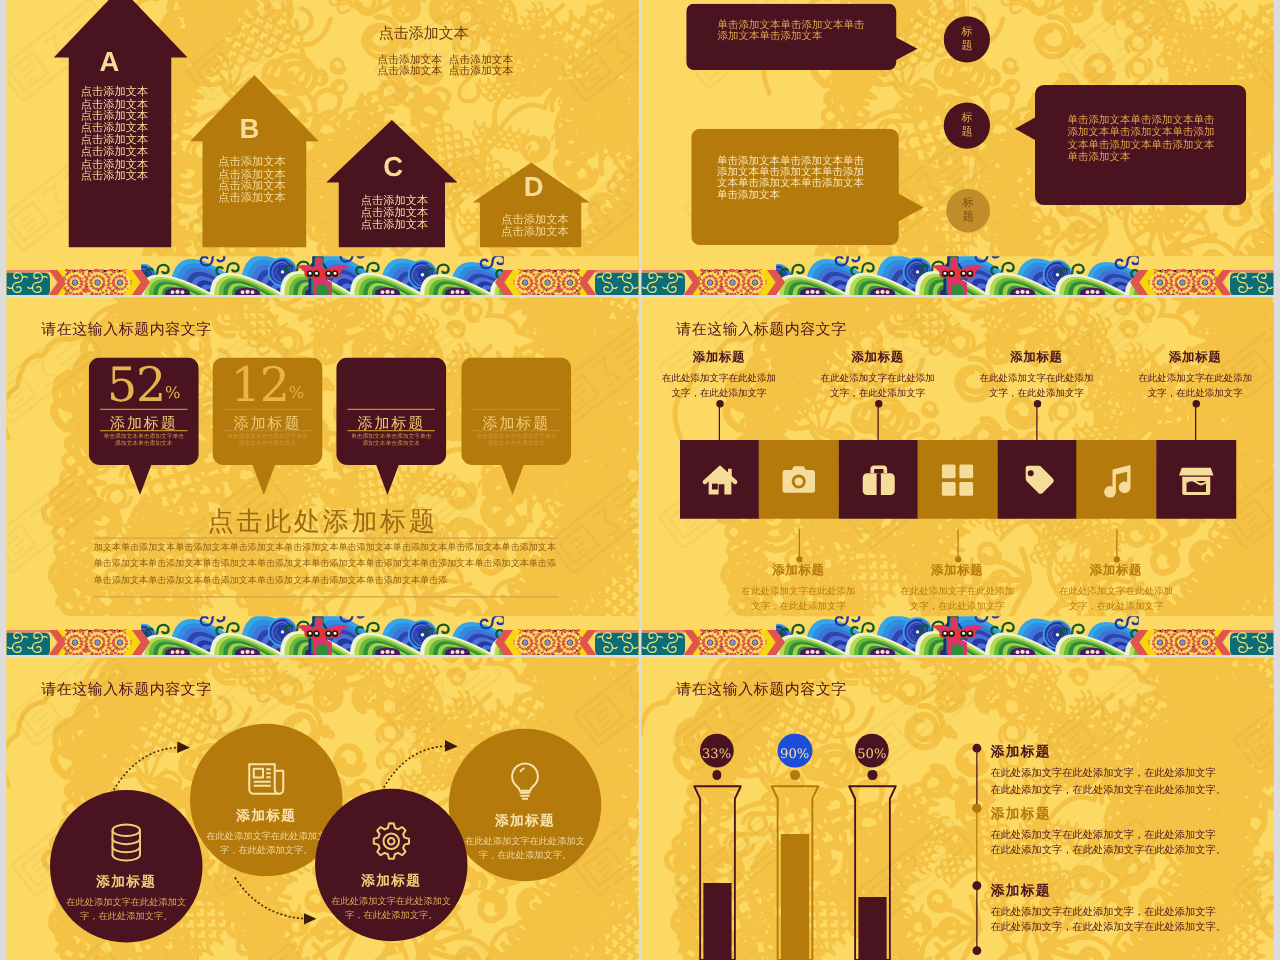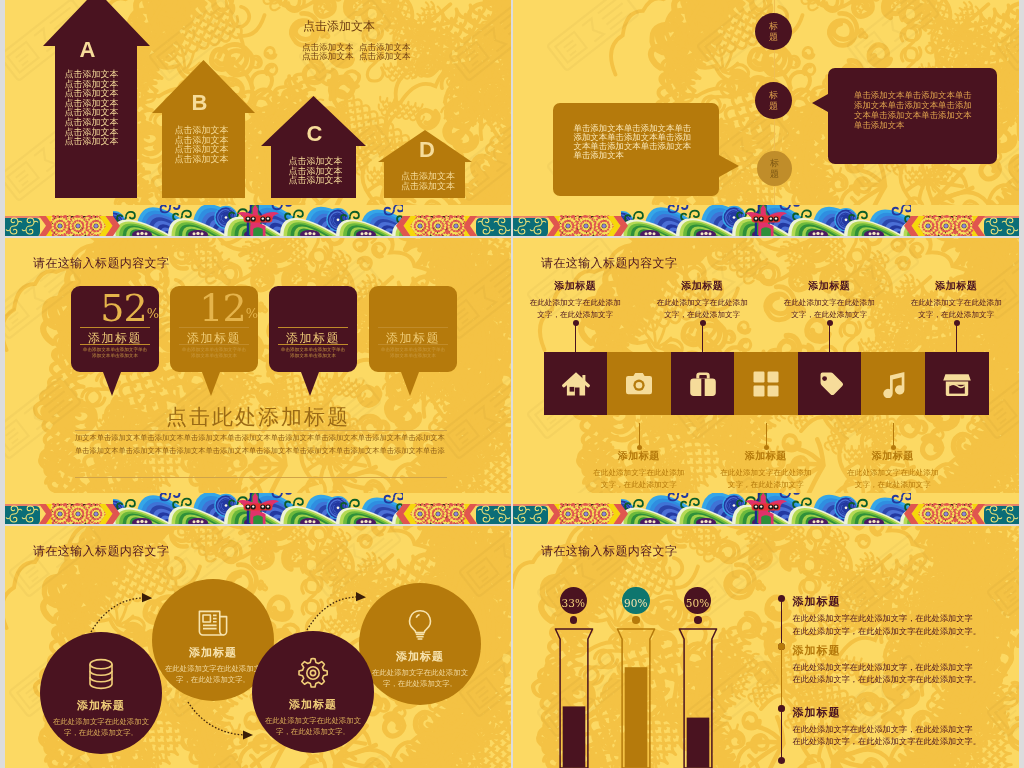--- a/index.html
+++ b/index.html
@@ -34,21 +34,21 @@
   
   .cal{position:absolute;}
   .cal .tx{position:absolute;font-family:"DejaVu Sans",sans-serif;line-height:1.5;}
   .nod{position:absolute;border-radius:50%;font-family:"DejaVu Sans",sans-serif;
        display:flex;align-items:center;justify-content:center;text-align:center;
        line-height:1.12;}
   .vline{position:absolute;width:1px;background:#f0bf52;}
 
   
   .bub{position:absolute;}
-  .bub .pc{position:absolute;width:100%;text-align:right;color:#e5b44b;
+  .bub .pc{position:absolute;width:100%;text-align:center;color:#e5b44b;
       font-family:"DejaVu Serif",serif;font-weight:400;}
   .bub .rule{position:absolute;height:1px;}
   .bub .h2{position:absolute;width:100%;text-align:center;color:#f0cd78;
       font-family:"DejaVu Sans",sans-serif;letter-spacing:1.5px;}
   .bub .sm{position:absolute;width:100%;text-align:center;
       font-family:"DejaVu Sans",sans-serif;line-height:1.35;}
   .s3ct{position:absolute;width:100%;text-align:center;color:#9a6a16;
       font-family:"DejaVu Sans",sans-serif;letter-spacing:2px;}
   .s3bl{position:absolute;color:#8a5c16;font-family:"DejaVu Sans",sans-serif;
       line-height:13px;padding-top:0px;}
@@ -1006,20 +1006,26 @@
         <use href="#wmtile" transform="translate(-70 270)"></use>
         <use href="#wmtile" transform="translate(80 270)"></use>
         <use href="#wmtile" transform="translate(230 270)"></use>
         <use href="#wmtile" transform="translate(380 270)"></use>
         <use href="#wmtile" transform="translate(530 270)"></use>
         <use href="#wmtile" transform="translate(680 270)"></use>
         <use href="#wmtile" transform="translate(830 270)"></use>
       </svg>
   <div class="vline" style="left:261px;top:0;height:206px;"></div>
 
+  <div class="cal" style="left:36px;top:3px;width:187px;height:53px;">
+    <svg width="187" height="53">
+      <path d="M6 0 h156 a6 6 0 0 1 6 6 v21 l17 9 l-17 9 v2 a6 6 0 0 1 -6 6 h-156 a6 6 0 0 1 -6 -6 v-41 a6 6 0 0 1 6 -6 z" fill="#4a1320"></path>
+    </svg>
+    <div class="tx" style="left:25px;top:12px;width:126px;font-size:8.42px;color:#e0a44e;line-height:9.13px;">单击添加文本单击添加文本单击添加文本单击添加文本</div>
+  </div>
 
   <div class="cal" style="left:40px;top:103px;width:186px;height:93px;">
     <svg width="186" height="93">
       <path d="M7 0 h152 a7 7 0 0 1 7 7 v45 l20 11 l-20 11 v12 a7 7 0 0 1 -7 7 h-152 a7 7 0 0 1 -7 -7 v-79 a7 7 0 0 1 7 -7 z" fill="#b57a0c"></path>
     </svg>
     <div class="tx" style="left:20.5px;top:21px;width:126px;font-size:8.42px;color:#fae7b6;line-height:9.05px;">单击添加文本单击添加文本单击添加文本单击添加文本单击添加文本单击添加文本单击添加文本单击添加文本</div>
   </div>
 
   <div class="cal" style="left:299px;top:68px;width:185px;height:96px;">
     <svg width="185" height="96">
@@ -1131,20 +1137,21 @@
     <div class="rule" style="left:9px;top:58px;width:70px;background:#c08b2a;"></div>
     <div class="sm" style="left:11px;top:61px;width:66px;font-size:4.6px;color:#c99a43;">单击添加文本单击添加文字单击添加文本单击添加文本</div>
   </div>
 
   <div class="s3ct" style="left:0;top:165px;font-size:21px;">点击此处添加标题</div>
   <div class="hr" style="position:absolute;left:70px;top:192px;width:372px;height:1px;background:#cfa348;"></div>
   <div class="hr" style="position:absolute;left:70px;top:239px;width:372px;height:1px;background:#cfa348;"></div>
   <div class="s3bl" style="left:70px;top:193px;width:378px;font-size:7.25px;white-space:nowrap;">
     <div>加文本单击添加文本单击添加文本单击添加文本单击添加文本单击添加文本单击添加文本单击添加文本单击添加文本</div>
     <div>单击添加文本单击添加文本单击添加文本单击添加文本单击添加文本单击添加文本单击添加文本单击添加文本单击添</div>
+    <div>单击添加文本单击添加文本单击添加文本单击添加文本单击添加文本单击添加文本单击添</div>
   </div>
 
   <div class="band">
         <svg width="506" height="33" viewBox="0 0 506 33" style="position:absolute;left:0;bottom:0">
           <use href="#bandart"></use>
         </svg>
       </div>
 </div>
 
 <div class="slide" id="s4">
@@ -1447,21 +1454,21 @@
       <clipPath id="tc3">
           <path d="M8.7 15.5 h22.6 v124 h-22.6 z"></path>
         </clipPath>
       <rect x="0" y="89.6" width="40" height="140" fill="#4a1320" clip-path="url(#tc3)"></rect>
       <path d="M1.4 1 h37.2 l-4.7 10 v129 h-27.8 v-129 z" fill="none" stroke="#4a1320" stroke-width="1.5" stroke-linejoin="round"></path>
     </svg>
     <div class="pill" style="left:46.5px;top:60.5px;width:27.5px;height:27.5px;background:#4a1320;color:#f0cd78;font-size:10.5px;">
       <span>33%</span>
     </div>
     <div class="dot" style="left:56.8px;top:90.0px;width:7.5px;height:7.5px;background:#4a1320;"></div>
-    <div class="pill" style="left:109.0px;top:60.5px;width:27.5px;height:27.5px;background:#0f766e;color:#f7e3ae;font-size:10.5px;">
+    <div class="pill" style="left:109.0px;top:60.5px;width:27.5px;height:27.5px;background:#1d4ed8;color:#f7e3ae;font-size:10.5px;">
       <span>90%</span>
     </div>
     <div class="dot" style="left:119.2px;top:90.0px;width:7.5px;height:7.5px;background:#b57a0c;"></div>
     <div class="pill" style="left:170.7px;top:60.5px;width:27.5px;height:27.5px;background:#4a1320;color:#f0cd78;font-size:10.5px;">
       <span>50%</span>
     </div>
     <div class="dot" style="left:181.0px;top:90.0px;width:7.5px;height:7.5px;background:#4a1320;"></div>
     <div class="vline" style="left:267.9px;top:72.4px;height:48.1px;background:#4a1320;width:1.6px;"></div>
     <div class="dot" style="left:265.2px;top:68.9px;width:7px;height:7px;background:#4a1320;"></div>
     <div class="dot" style="left:265.2px;top:117.0px;width:7px;height:7px;background:#4a1320;"></div>

